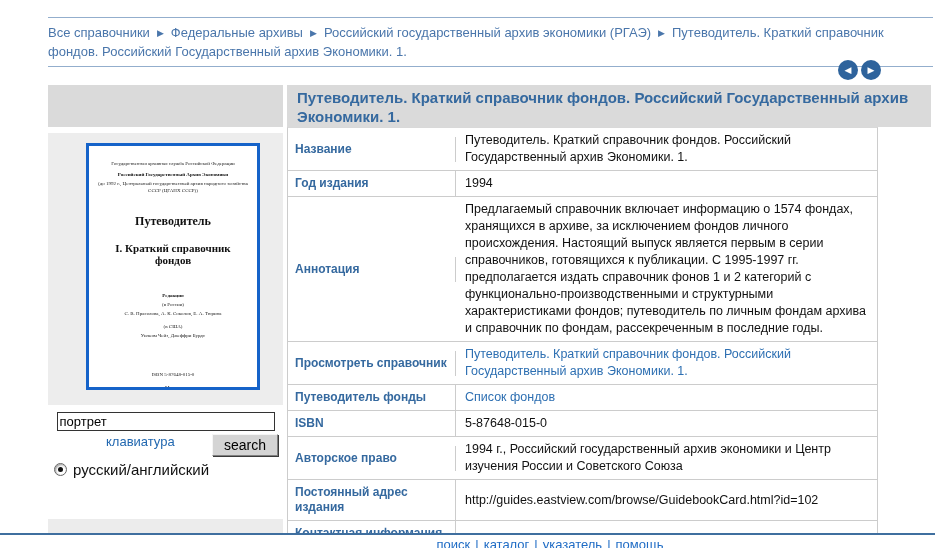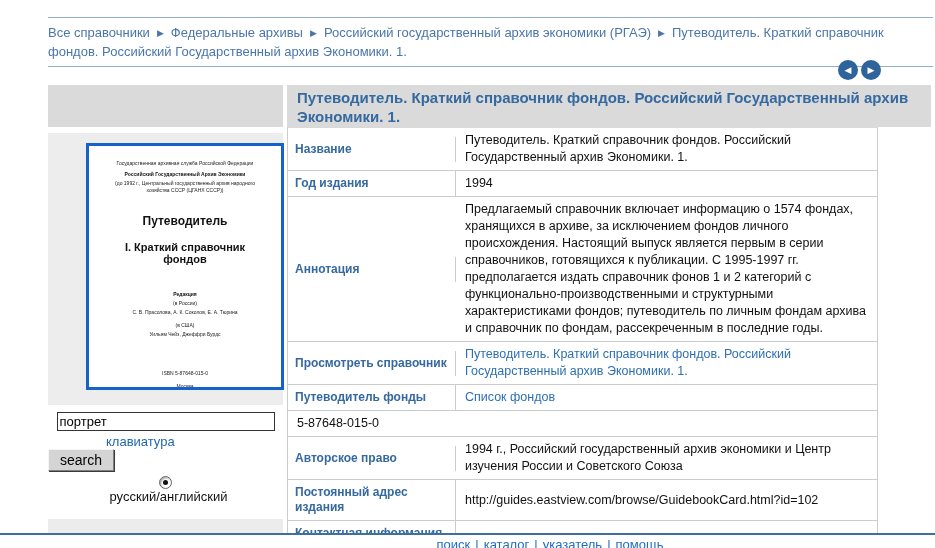--- a/index.html
+++ b/index.html
@@ -15,41 +15,41 @@
 
   
   .pager{position:absolute;left:838px;top:60px;display:flex;gap:3px;}
   .pager-btn{width:20px;height:20px;border-radius:50%;background:#2e639c;color:#fff;
     display:flex;align-items:center;justify-content:center;font-size:9px;cursor:pointer;}
 
   
   .leftbar{position:absolute;left:48px;top:85px;width:235px;height:42px;background:#dadada;}
   .book-section{position:absolute;left:48px;top:133px;width:235px;height:272px;background:#ededed;}
   .book-cover{position:absolute;left:38px;top:10px;width:152px;height:223px;background:#fff;
-    border:3px solid #1563c9;text-align:center;padding:12px 20px 6px;overflow:hidden;}
+    border:3px solid #1563c9;text-align:center;padding:12px 8px 6px;overflow:hidden;font-family:Liberation Serif, serif;}
   .c-tiny{font-size:5px;line-height:7px;color:#222;margin-top:2px;}
   .c-tiny-bold{font-size:5px;line-height:7px;color:#111;font-weight:bold;margin-top:4px;}
   .c-title{font-size:12px;font-weight:bold;color:#111;margin-top:20px;}
   .c-subtitle{font-size:11px;font-weight:bold;color:#111;margin-top:13px;}
   .c-gap{margin-top:26px;}
   .c-gap-sm{margin-top:6px;}
   .c-gap-lg{margin-top:32px;}
 
   
   .search-panel{position:absolute;left:48px;top:412px;width:235px;}
   .search-heading{text-align:center;font-weight:bold;font-size:13.5px;color:#2268b0;
     text-decoration:underline;margin:2px 0 3px;}
   .search-input{display:block;margin:0 auto;width:212px;height:15px;border:1px solid #333;
     font-size:13px;padding:1px 2px;font-family:"Liberation Sans",sans-serif;color:#000;background:#fff;}
-  .search-row{display:flex;justify-content:space-between;align-items:flex-start;margin-top:3px;flex-direction:column;}
+  .search-row{display:flex;justify-content:space-between;align-items:flex-start;margin-top:3px;}
   .keyboard-link{margin-left:58px;color:#2268b0;font-size:13px;cursor:pointer;}
   .search-btn{margin-right:5px;background:#d4d4d4;border:1px solid #808080;border-top:1px solid #f5f5f5;
     border-left:1px solid #f5f5f5;box-shadow:1px 1px 0 #3a3a3a;font-size:14px;padding:2px 11px;
     font-family:"Liberation Sans",sans-serif;color:#000;cursor:pointer;}
-  .radio-row{display:flex;align-items:center;margin:5px 0 0 6px;font-size:13px;color:#111;flex-direction:column;}
+  .radio-row{display:flex;align-items:center;margin:5px 0 0 6px;font-size:15px;color:#111;}
   .radio{width:11px;height:11px;border-radius:50%;border:1px solid #666;background:#fff;margin-right:6px;
     display:inline-flex;align-items:center;justify-content:center;box-shadow:inset 1px 1px 2px #999;}
   .radio .dot{width:5px;height:5px;border-radius:50%;background:#111;}
   .option-link{color:#2268b0;text-decoration:underline;cursor:pointer;}
   .left-strip{position:absolute;left:48px;top:519px;width:235px;height:14px;background:#ececec;}
 
   
   .title-bar{position:absolute;left:287px;top:85px;width:644px;height:42px;background:#dadada;
     box-sizing:border-box;padding:3px 10px;font-size:15px;font-weight:bold;color:#35699f;line-height:19px;}
   .details-table{position:absolute;left:287px;top:127px;width:591px;box-sizing:border-box;
@@ -148,20 +148,21 @@
           <span class="value-link">Путеводитель. Краткий справочник фондов. Российский Государственный архив Экономики. 1.</span>
         </div>
       </div>
       <div class="drow">
         <div class="cell-label">Путеводитель фонды</div>
         <div class="cell-value">
           <span class="value-link">Список фондов</span>
         </div>
       </div>
       <div class="drow">
+        <div class="cell-label">ISBN</div>
         <div class="cell-value">
           <span>5-87648-015-0</span>
         </div>
       </div>
       <div class="drow">
         <div class="cell-label">Авторское право</div>
         <div class="cell-value">
           <span>1994 г., Российский государственный архив экономики и Центр изучения России и Советского Союза</span>
         </div>
       </div>

